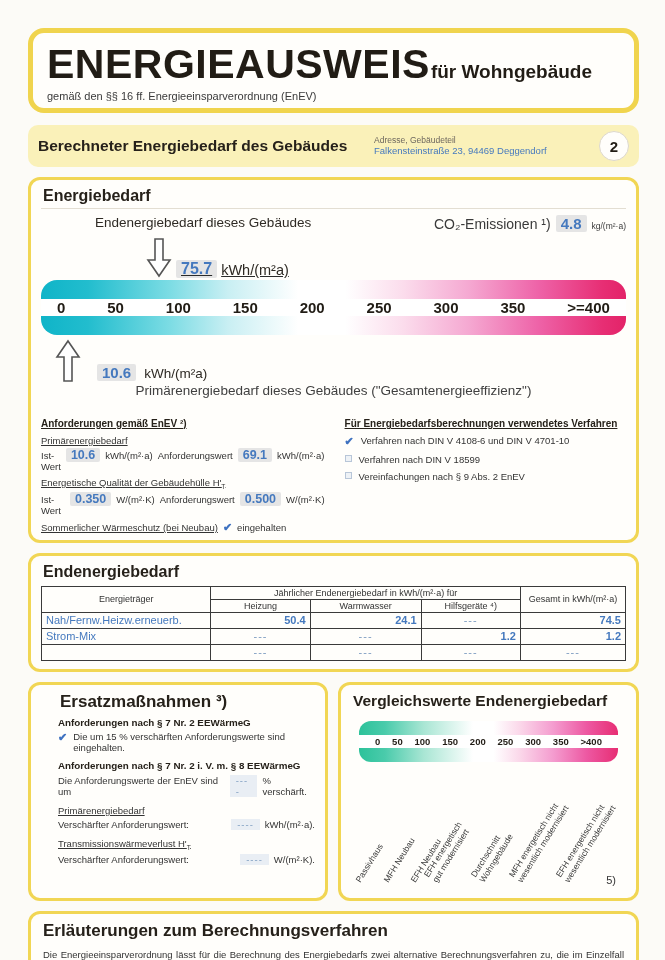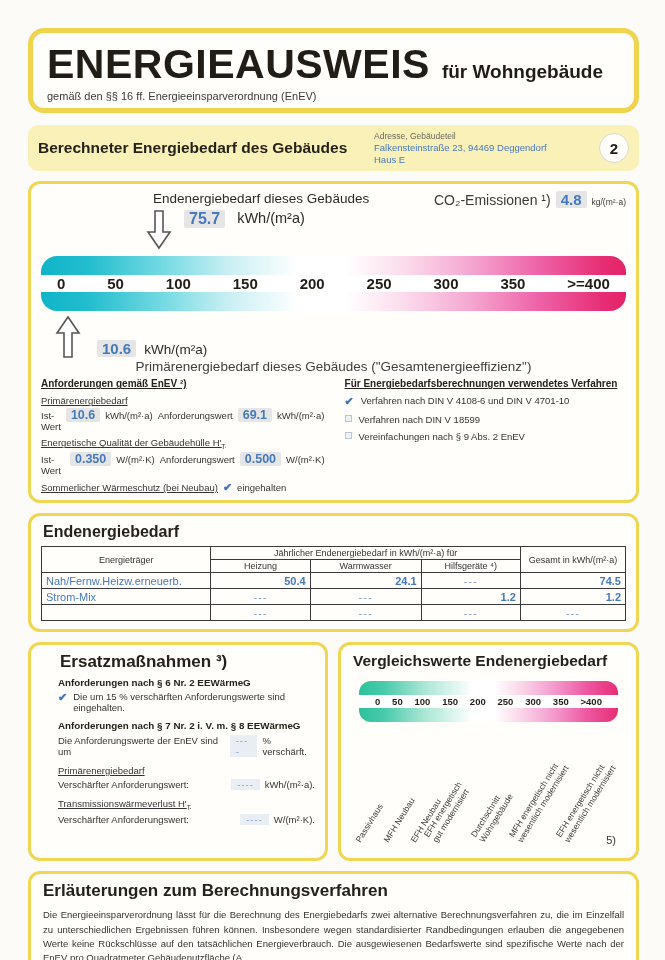--- a/index.html
+++ b/index.html
@@ -9,21 +9,21 @@
     position:relative; width:665px; height:960px; margin:0 auto;
     background:#fcfbf7; color:#2a2a2a; overflow:hidden;
   }
   .inner { padding:28px 26px 0 28px; }
 
   
   .title-box {
     border:5px solid #f0d44e; border-radius:16px;
     padding:8px 18px 6px 14px; background:#fffefb;
   }
-  .title-line { display:flex; align-items:baseline; gap:12px; }
+  .title-line { display:flex; align-items:baseline; gap:1px; }
   .title-main { font-size:41px; font-weight:bold; letter-spacing:0.5px; color:#211c15; }
   .title-suffix { font-size:19px; font-weight:bold; color:#211c15; }
   .title-sub { font-size:11px; color:#3a3a3a; margin-top:2px; }
 
   
   .info-bar {
     margin-top:12px; background:#faf1b9; border-radius:10px;
     display:flex; align-items:center; padding:6px 10px; gap:10px;
   }
   .info-title { font-size:15.5px; font-weight:bold; color:#26211a; flex:1; }
@@ -41,44 +41,44 @@
   .box {
     border:3px solid #f1d654; border-radius:12px; background:#fffefb;
     padding:5px 10px 8px 10px; margin-top:10px;
   }
   .box-h { font-size:16px; font-weight:bold; color:#26211a; padding:2px 2px 3px 2px;
            border-bottom:1px solid #e3ded2; margin-bottom:6px; }
   .box-h.noline { border-bottom:none; margin-bottom:2px; }
 
   
   .ee-row1 { display:flex; align-items:flex-start; margin-top:2px; }
-  .ee-label { font-size:13.5px; color:#2e2a24; margin-left:112px; }
+  .ee-label { font-size:13.5px; color:#2e2a24; margin-left:54px; }
   .co2 { margin-left:auto; display:flex; align-items:baseline; gap:5px; }
   .co2-label { font-size:14px; color:#3a3a3a; }
   .chip { background:#e5e5e5; color:#4579be; font-weight:bold; padding:0 5px; border-radius:2px; }
   .co2-val { font-size:15px; }
   .co2-unit { font-size:8.5px; color:#3a3a3a; }
 
-  .ee-arrowrow { display:flex; align-items:flex-start; gap:12px; margin:2px 0 2px 105px; height:44px; }
+  .ee-arrowrow { display:flex; align-items:flex-end; gap:4px; margin:2px 0 2px 105px; height:44px;text-decoration:underline; }
   .ee-val { font-size:16px; }
   .ee-unit { font-size:14.5px; color:#2e2a24; }
 
   .scalebar { border-radius:16px; overflow:hidden; margin-top:0; }
   .band { height:19px; }
   .grad-main { background:linear-gradient(90deg,#0fb4c8 0%,#22bdce 8%,#7cdce4 22%,#c9eff3 32%,#ffffff 44%,#ffffff 52%,#fbdcec 62%,#f5a9d2 73%,#ee63a8 85%,#e72e74 96%,#e32368 100%); }
   .grad-cmp  { background:linear-gradient(90deg,#2cc29a 0%,#4acbab 10%,#a9e6d4 25%,#ffffff 44%,#ffffff 52%,#fbd8ea 62%,#f49ccf 75%,#ed58a2 88%,#e72e74 100%); }
   .scale-mid { background:#fff; display:flex; justify-content:space-between; align-items:center; padding:0 16px; }
   .scale-mid.main { height:17px; font-size:15px; font-weight:bold; color:#211c15; }
   .scale-mid.cmp  { height:13px; font-size:9.5px; font-weight:bold; color:#211c15; }
 
   .ee-uparrowrow { display:flex; align-items:flex-end; gap:16px; margin:0 0 0 14px; height:48px; }
   .ee-upval { display:flex; align-items:baseline; gap:8px; padding-bottom:2px; }
   .primaer-label { text-align:center; font-size:13.5px; color:#404040; margin:0 0 4px 0; }
 
-  .cols { display:flex; gap:20px; margin-top:4px;justify-content:center; }
+  .cols { display:flex; gap:20px; margin-top:20px;justify-content:center; }
   .col { flex:1; font-size:9.5px; color:#333; }
   .u { text-decoration:underline; }
   .anf-h { font-size:10px; font-weight:bold; text-decoration:underline; color:#26211a; margin-bottom:6px; }
   .sub-h { font-size:9.5px; text-decoration:underline; color:#333; margin-top:5px; }
   .val-line { display:flex; align-items:baseline; gap:5px; margin-top:2px; flex-wrap:nowrap; }
   .val-line .chip { font-size:12.5px; }
   .check { color:#3f72c0; font-size:11px; font-weight:bold; }
   .ucheck { display:inline-block; width:7px; height:7px; border:1px solid #b8c6d8; background:#eef2f6; }
   .verf-item { display:flex; gap:7px; align-items:flex-start; margin-top:6px; }
   .verf-item .ucheck { margin-top:1px; }
@@ -126,26 +126,26 @@
         <span class="title-suffix">für Wohngebäude</span>
       </div>
       <div class="title-sub">gemäß den §§ 16 ff. Energieeinsparverordnung (EnEV)</div>
     </div>
 
     <div class="info-bar">
       <div class="info-title">Berechneter Energiebedarf des Gebäudes</div>
       <div class="addr">
         <div class="addr-label">Adresse, Gebäudeteil</div>
         <div class="addr-line">Falkensteinstraße 23, 94469 Deggendorf</div>
-        <div class="addr-line">Haus E</div>
       </div>
       <div class="page-circle">2</div>
     </div>
 
     <div class="box" style="padding-bottom:6px;">
+      <div class="box-h">Energiebedarf</div>
 
       <div class="ee-row1">
         <div class="ee-label">Endenergiebedarf dieses Gebäudes</div>
         <div class="co2">
           <span class="co2-label">CO₂-Emissionen ¹)</span>
           <span class="chip co2-val">4.8</span>
           <span class="co2-unit">kg/(m²·a)</span>
         </div>
       </div>
 
@@ -276,21 +276,21 @@
           <td class="t-dash">---</td>
         </tr>
       </tbody>
         </table>
     </div>
 
     <div class="two-col">
       <div class="box box-ersatz">
         <div class="box-h noline" style="font-size:17px;">Ersatzmaßnahmen ³)</div>
         <div class="ersatz-body">
-          <div class="blk-h" style="margin-top:2px;">Anforderungen nach § 6 Nr. 2 EEWärmeG</div>
+          <div class="blk-h" style="margin-top:2px;">Anforderungen nach § 7 Nr. 2 EEWärmeG</div>
           <div class="ersatz-check">
             <span class="check">✔</span>
             <span style="max-width:230px;">Die um 15 % verschärften Anforderungswerte sind eingehalten.</span>
           </div>
           <div class="blk-h">Anforderungen nach § 7 Nr. 2 i. V. m. § 8 EEWärmeG</div>
           <div class="val-line" style="margin-top:4px;">
             <span>Die Anforderungswerte der EnEV sind um</span>
             <span class="dash-chip">----</span>
             <span>% verschärft.</span>
           </div>

